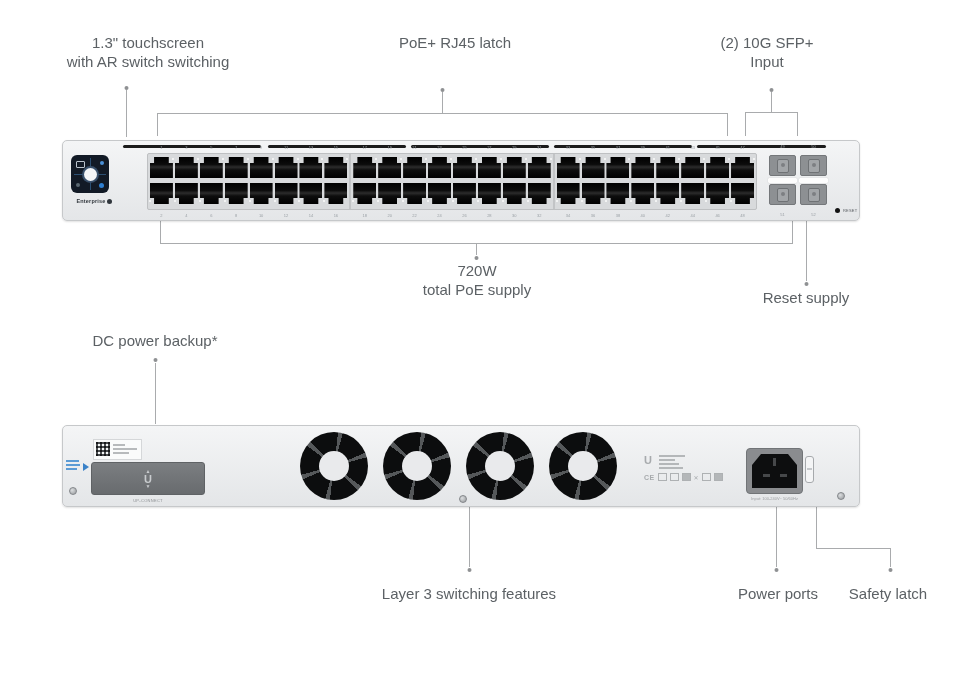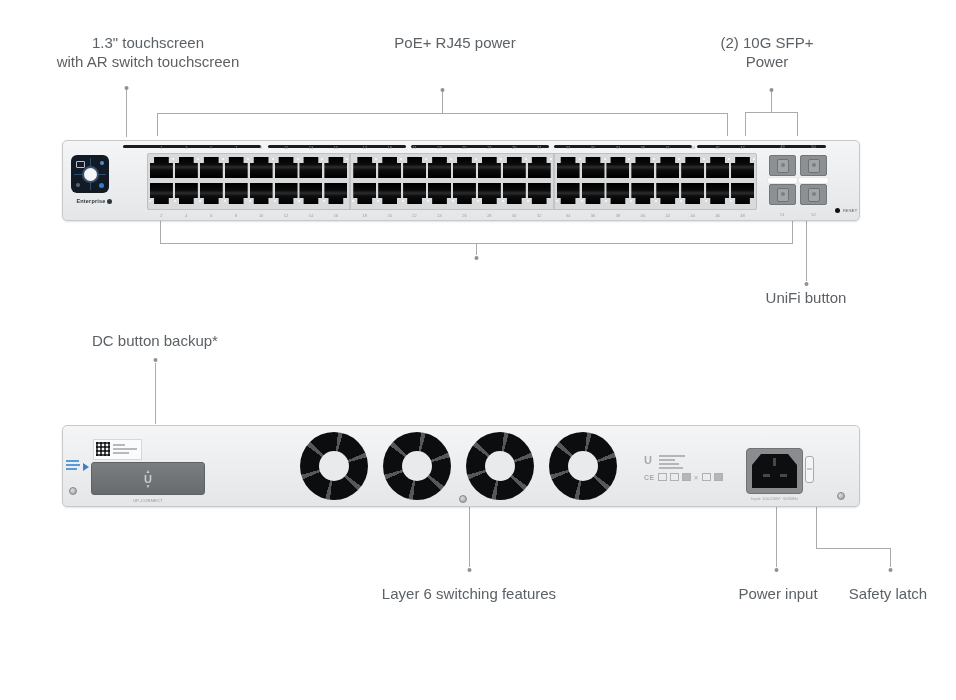--- a/index.html
+++ b/index.html
@@ -139,28 +139,28 @@
       <circle cx="806.5" cy="284" r="2"></circle>
         <circle cx="155.5" cy="360" r="2"></circle>
       <circle cx="469.5" cy="570" r="2"></circle>
         <circle cx="776.5" cy="570" r="2"></circle>
       <circle cx="890.5" cy="570" r="2"></circle>
     </g>
   </svg>
 
   <div class="callout" style="left:18px;top:33px;width:260px;">
     <div>1.3" touchscreen</div>
-    <div>with AR switch touchscreen</div>
+    <div>with AR switch switching</div>
   </div>
   <div class="callout" style="left:355px;top:33px;width:200px;">
-    <div>PoE+ RJ45 power</div>
+    <div>PoE+ RJ45 latch</div>
   </div>
   <div class="callout" style="left:697px;top:33px;width:140px;">
     <div>(2) 10G SFP+</div>
-    <div>Power</div>
+    <div>Input</div>
   </div>
 
   <div class="device front">
     <div class="vent" style="left:60px;width:138px;"></div>
     <div class="vent" style="left:205px;width:138px;"></div>
     <div class="vent" style="left:348px;width:138px;"></div>
     <div class="vent" style="left:491px;width:138px;"></div>
     <div class="vent" style="left:634px;width:129px;"></div>
 
     <div class="screen">
@@ -351,25 +351,29 @@
             <div class="latch"></div>
           </div>
         <div class="sfplabel b">52</div>
       </div>
     </div>
 
     <div class="resetdot"></div>
     <div class="resettext">RESET</div>
   </div>
 
+  <div class="callout" style="left:377px;top:261px;width:200px;">
+    <div>720W</div>
+    <div>total PoE supply</div>
+  </div>
   <div class="callout" style="left:716px;top:288px;width:180px;">
-    <div>UniFi button</div>
+    <div>Reset supply</div>
   </div>
   <div class="callout" style="left:55px;top:331px;width:200px;">
-    <div>DC button backup*</div>
+    <div>DC power backup*</div>
   </div>
 
   <div class="device back">
     <div class="sticker">
       <div class="qr"></div>
       <div class="sline" style="top:4px;width:12px;"></div>
       <div class="sline" style="top:8px;width:24px;"></div>
       <div class="sline" style="top:12px;width:16px;"></div>
     </div>
     <div class="dcmark">
@@ -415,22 +419,22 @@
       <div class="sock"></div>
       <div class="pin p1"></div>
       <div class="pin p2"></div>
       <div class="pin p3"></div>
     </div>
     <div class="inlettext">Input: 100-240V~ 50/60Hz</div>
     <div class="latchpart"></div>
   </div>
 
   <div class="callout" style="left:339px;top:584px;width:260px;">
-    <div>Layer 6 switching features</div>
+    <div>Layer 3 switching features</div>
   </div>
   <div class="callout" style="left:708px;top:584px;width:140px;">
-    <div>Power input</div>
+    <div>Power ports</div>
   </div>
   <div class="callout" style="left:818px;top:584px;width:140px;">
     <div>Safety latch</div>
   </div>
 
 </div>
 
 </body></html>

